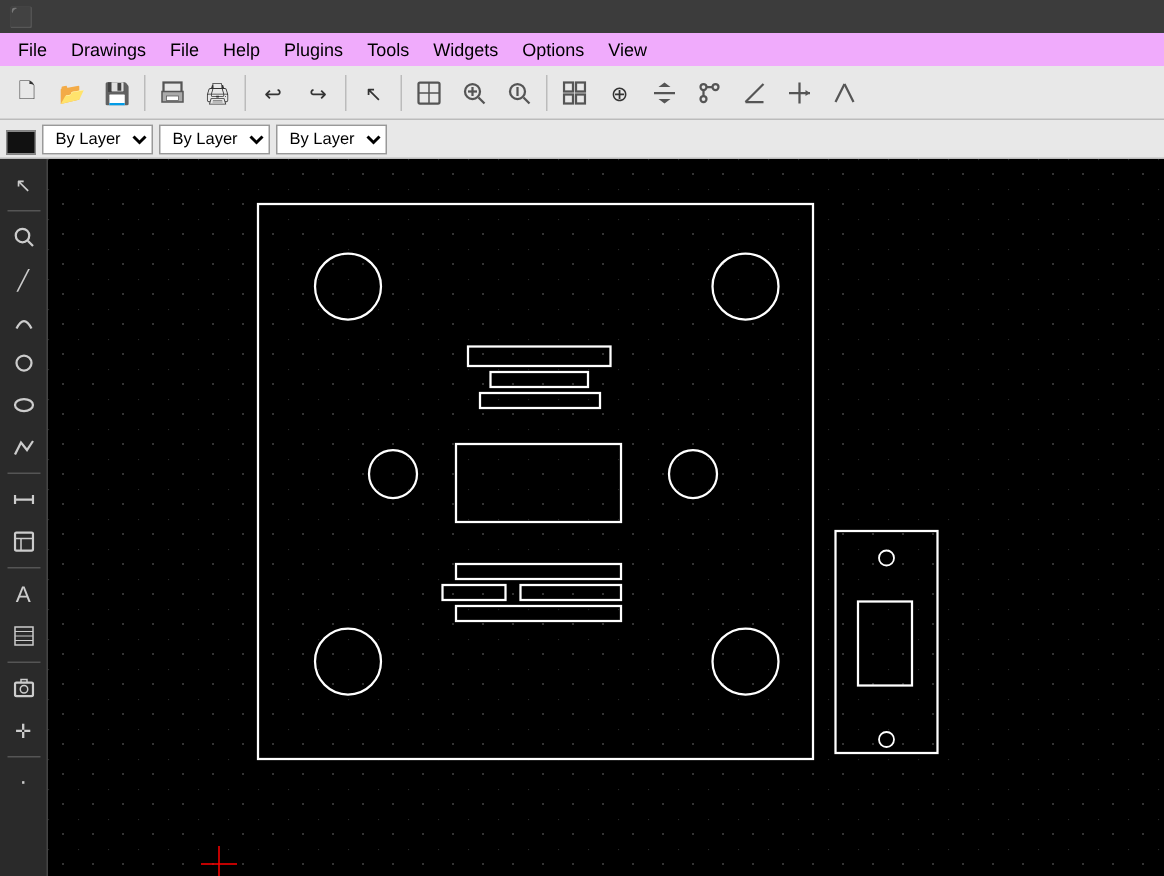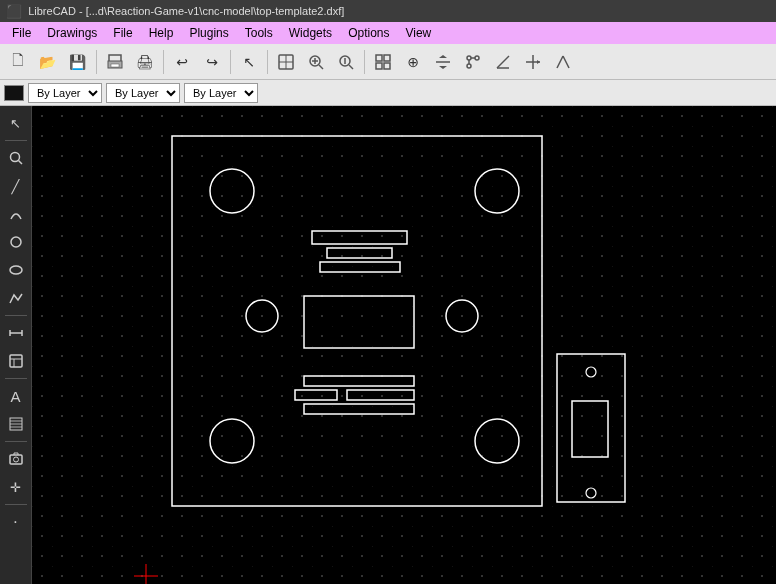--- a/index.html
+++ b/index.html
@@ -52,21 +52,21 @@
       font-size: 14px;
       color: #333;
     }
     .toolbar-sep { width: 1px; height: 24px; background: #bbb; margin: 0 2px; }
 
     
     #layer-bar {
       height: 26px;
       background: #e8e8e8;
       display: flex;
-      align-items: center;
+      align-items: flex-end;
       padding: 2px 4px;
       border-bottom: 1px solid #bbb;
       gap: 4px;
     }
     .layer-swatch {
       width: 20px; height: 16px;
       background: #111;
       border: 1px solid #888;
     }
     .layer-select {
@@ -126,21 +126,20 @@
     #dxf-canvas {
       position: absolute;
       top: 0; left: 0; width: 100%; height: 100%;
     }
   </style>
 </head>
 <body>
 
 <div id="title-bar">
   <span class="icon">⬛</span>
-  <span>LibreCAD - [...d\Reaction-Game-v1\cnc-model\top-template2.dxf]</span>
 </div>
 
 <div id="menu-bar">
   <div class="menu-item">File</div>
   <div class="menu-item">Drawings</div>
   <div class="menu-item">File</div>
   <div class="menu-item">Help</div>
   <div class="menu-item">Plugins</div>
   <div class="menu-item">Tools</div>
   <div class="menu-item">Widgets</div>

